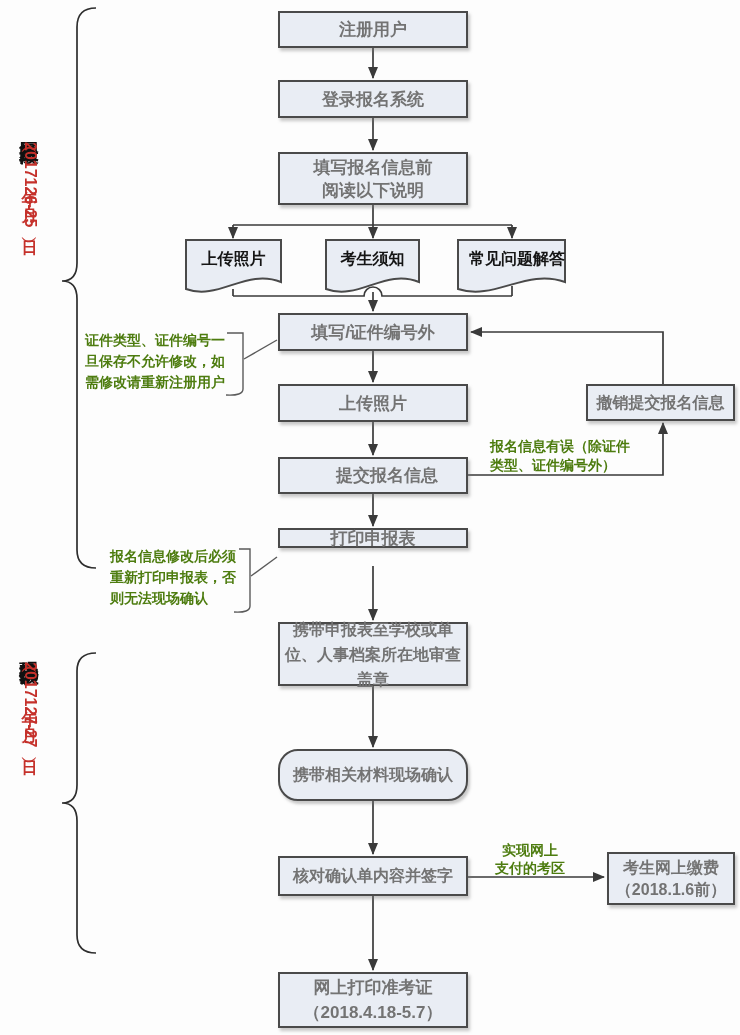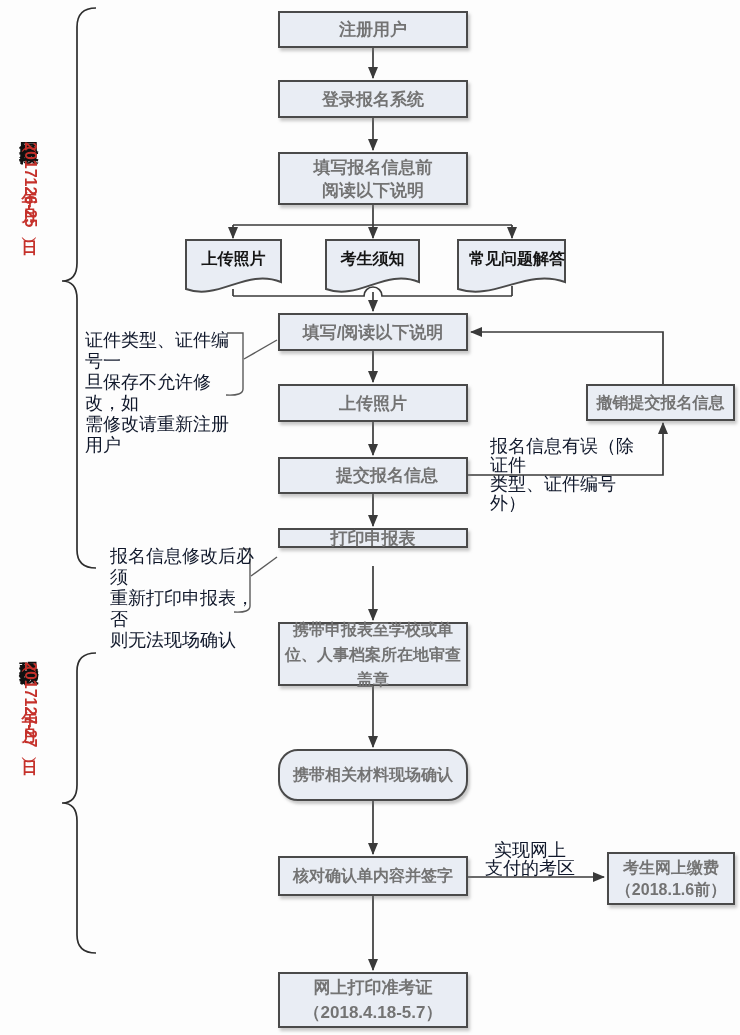--- a/index.html
+++ b/index.html
@@ -15,22 +15,22 @@
     text-align:center;font-weight:bold;color:#737373;
     font-size:17px;line-height:23px;white-space:pre-line;
     box-shadow:2px 3px 3px rgba(120,120,120,0.40);
   }
   .node.small{font-size:16px;line-height:22px;}
   .doc-label{
     position:absolute;text-align:center;font-weight:bold;color:#151515;
     font-size:16px;line-height:20px;
   }
   .ann{
-    position:absolute;color:#0f172a;font-weight:normal;
-    font-size:18px;line-height:21px;white-space:pre-line;
+    position:absolute;color:#4d7c0f;font-weight:bold;
+    font-size:14px;line-height:21px;white-space:pre-line;
   }
   .ann.center{text-align:center;line-height:18px;}
   .phase{
     position:absolute;writing-mode:vertical-rl;text-orientation:mixed;
     display:flex;flex-direction:row;align-items:center;
   }
   .phase .ph-label{color:#111;font-weight:bold;font-size:19px;letter-spacing:1px;}
   .phase .ph-date{color:#c5312b;font-weight:bold;font-size:16px;margin-top:10px;letter-spacing:0px;}
 </style>
 </head>
@@ -97,21 +97,21 @@
   </div>
   <div class="phase" style="left:16px;top:646px;height:380px;">
     <span class="ph-label">现场确认阶段</span>
       <span class="ph-date">（2017年12月7-27日）</span>
   </div>
 
   <div class="node" style="left:278px;top:11px;width:190px;height:37px;">注册用户</div>
   <div class="node" style="left:278px;top:80px;width:190px;height:38px;">登录报名系统</div>
   <div class="node" style="left:278px;top:152px;width:190px;height:53px;">填写报名信息前
 阅读以下说明</div>
-  <div class="node" style="left:278px;top:313px;width:190px;height:38px;">填写/阅读以下说明</div>
+  <div class="node" style="left:278px;top:313px;width:190px;height:38px;">填写/证件编号外</div>
   <div class="node" style="left:278px;top:384px;width:190px;height:38px;">上传照片</div>
   <div class="node" style="left:278px;top:457px;width:190px;height:37px;padding-left:28px;">提交报名信息</div>
   <div class="node" style="left:278px;top:528px;width:190px;height:20px;">打印申报表</div>
   <div class="node small" style="left:278px;top:622px;width:190px;height:64px;line-height:25px;">携带申报表至学校或单
 位、人事档案所在地审查
 盖章</div>
   <div class="node small" style="left:278px;top:749px;width:190px;height:52px;border-radius:20px;">携带相关材料现场确认</div>
   <div class="node small" style="left:278px;top:856px;width:190px;height:40px;">核对确认单内容并签字</div>
   <div class="node" style="left:278px;top:972px;width:190px;height:56px;line-height:25px;">网上打印准考证
 （2018.4.18-5.7）</div>

